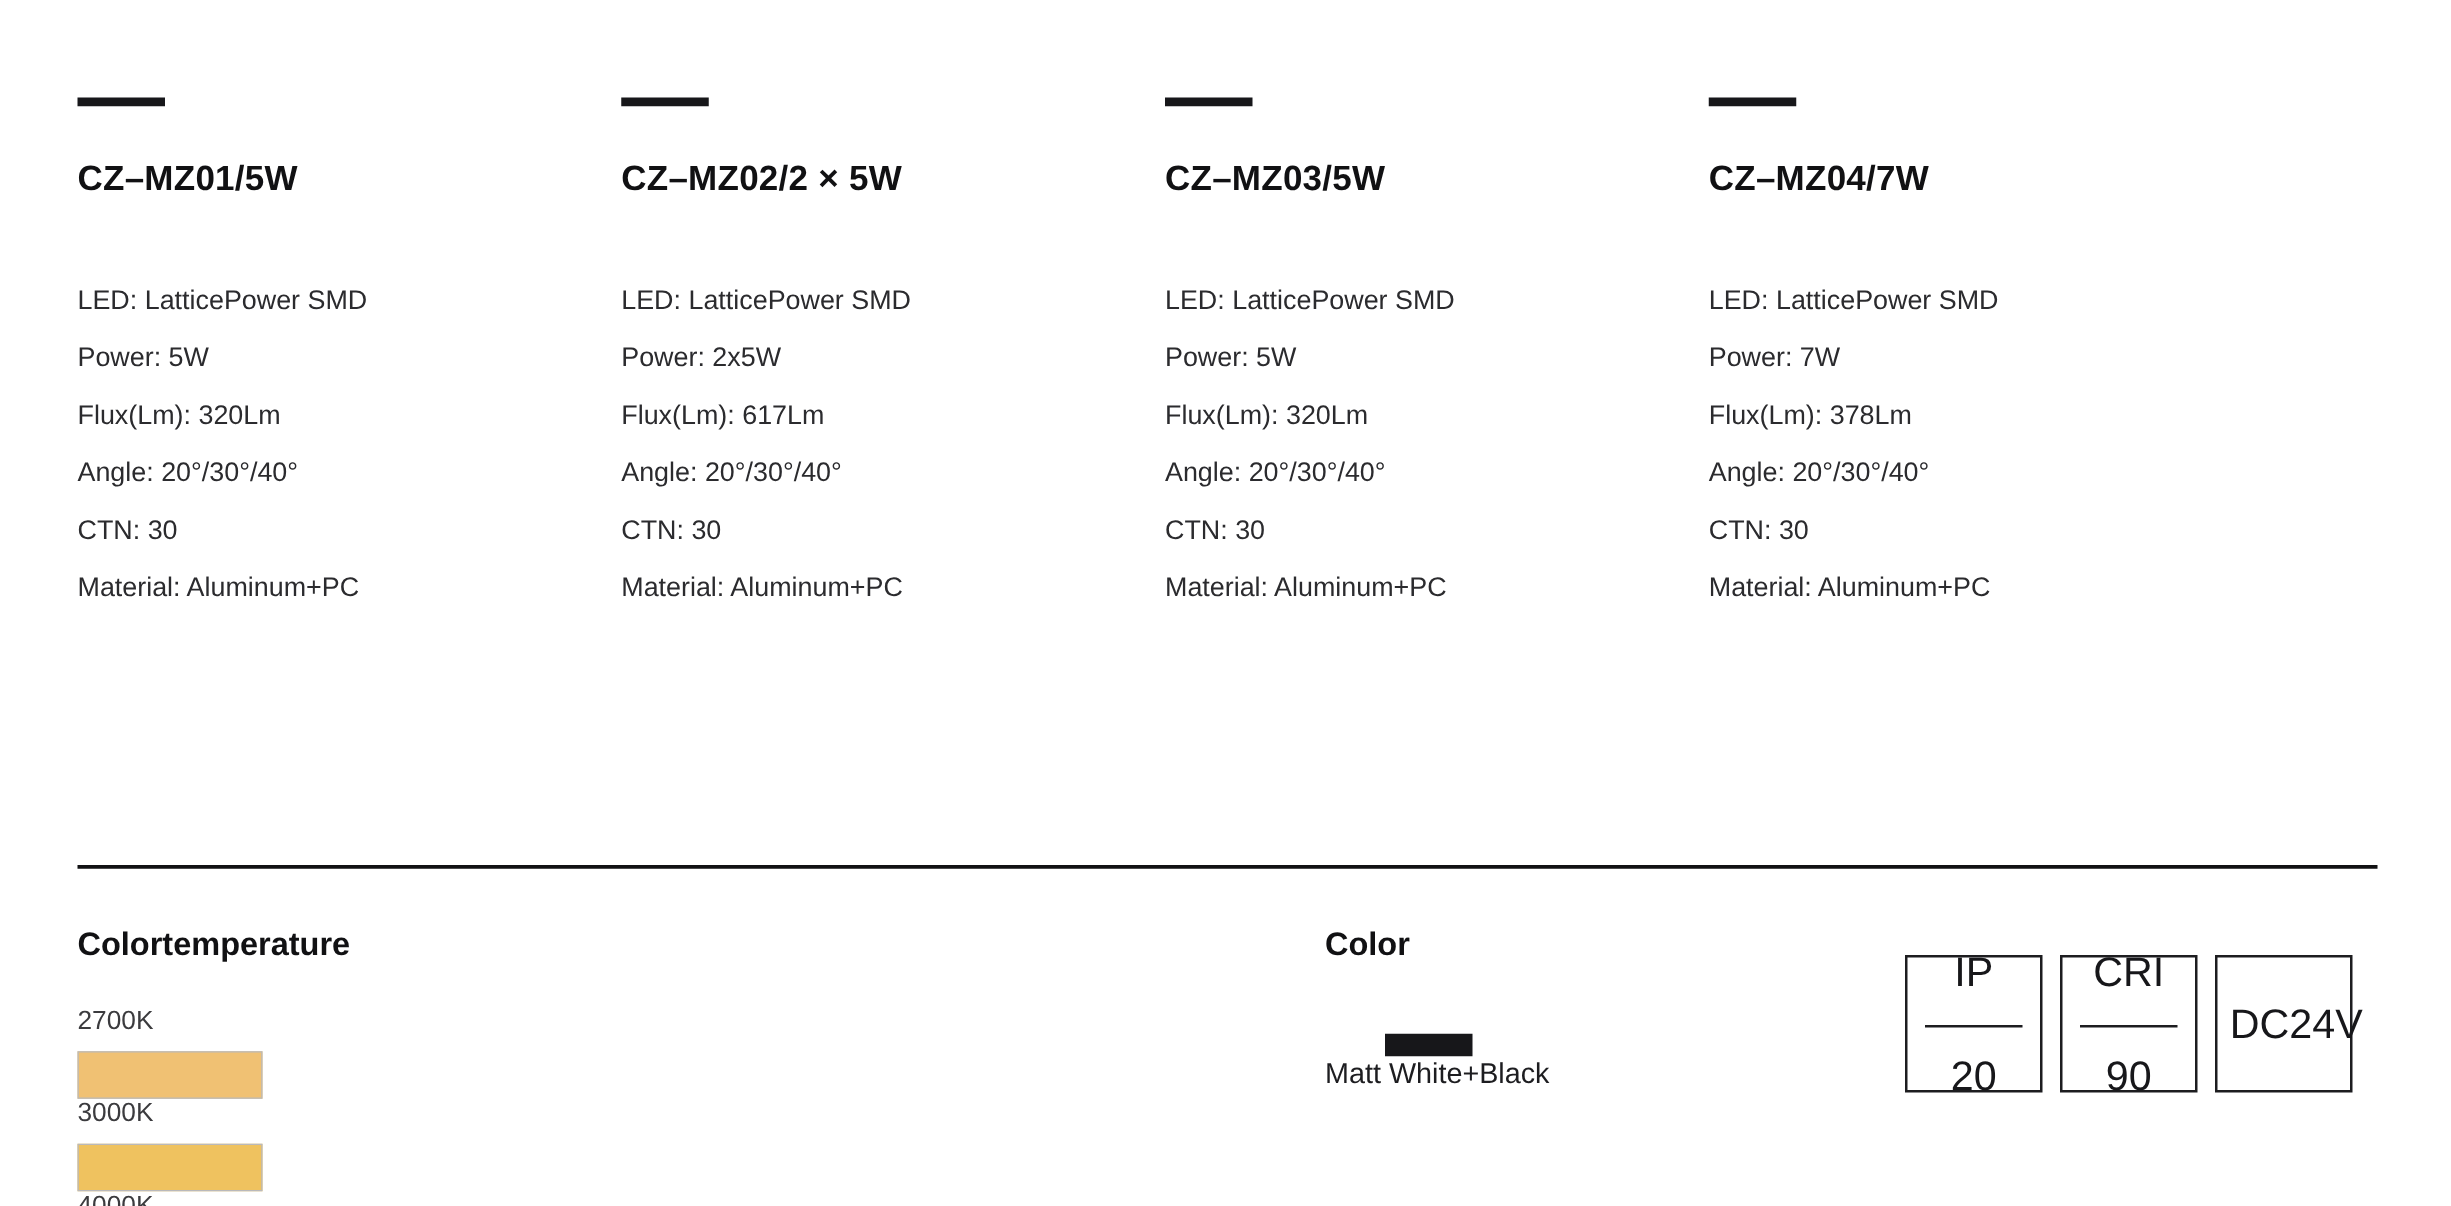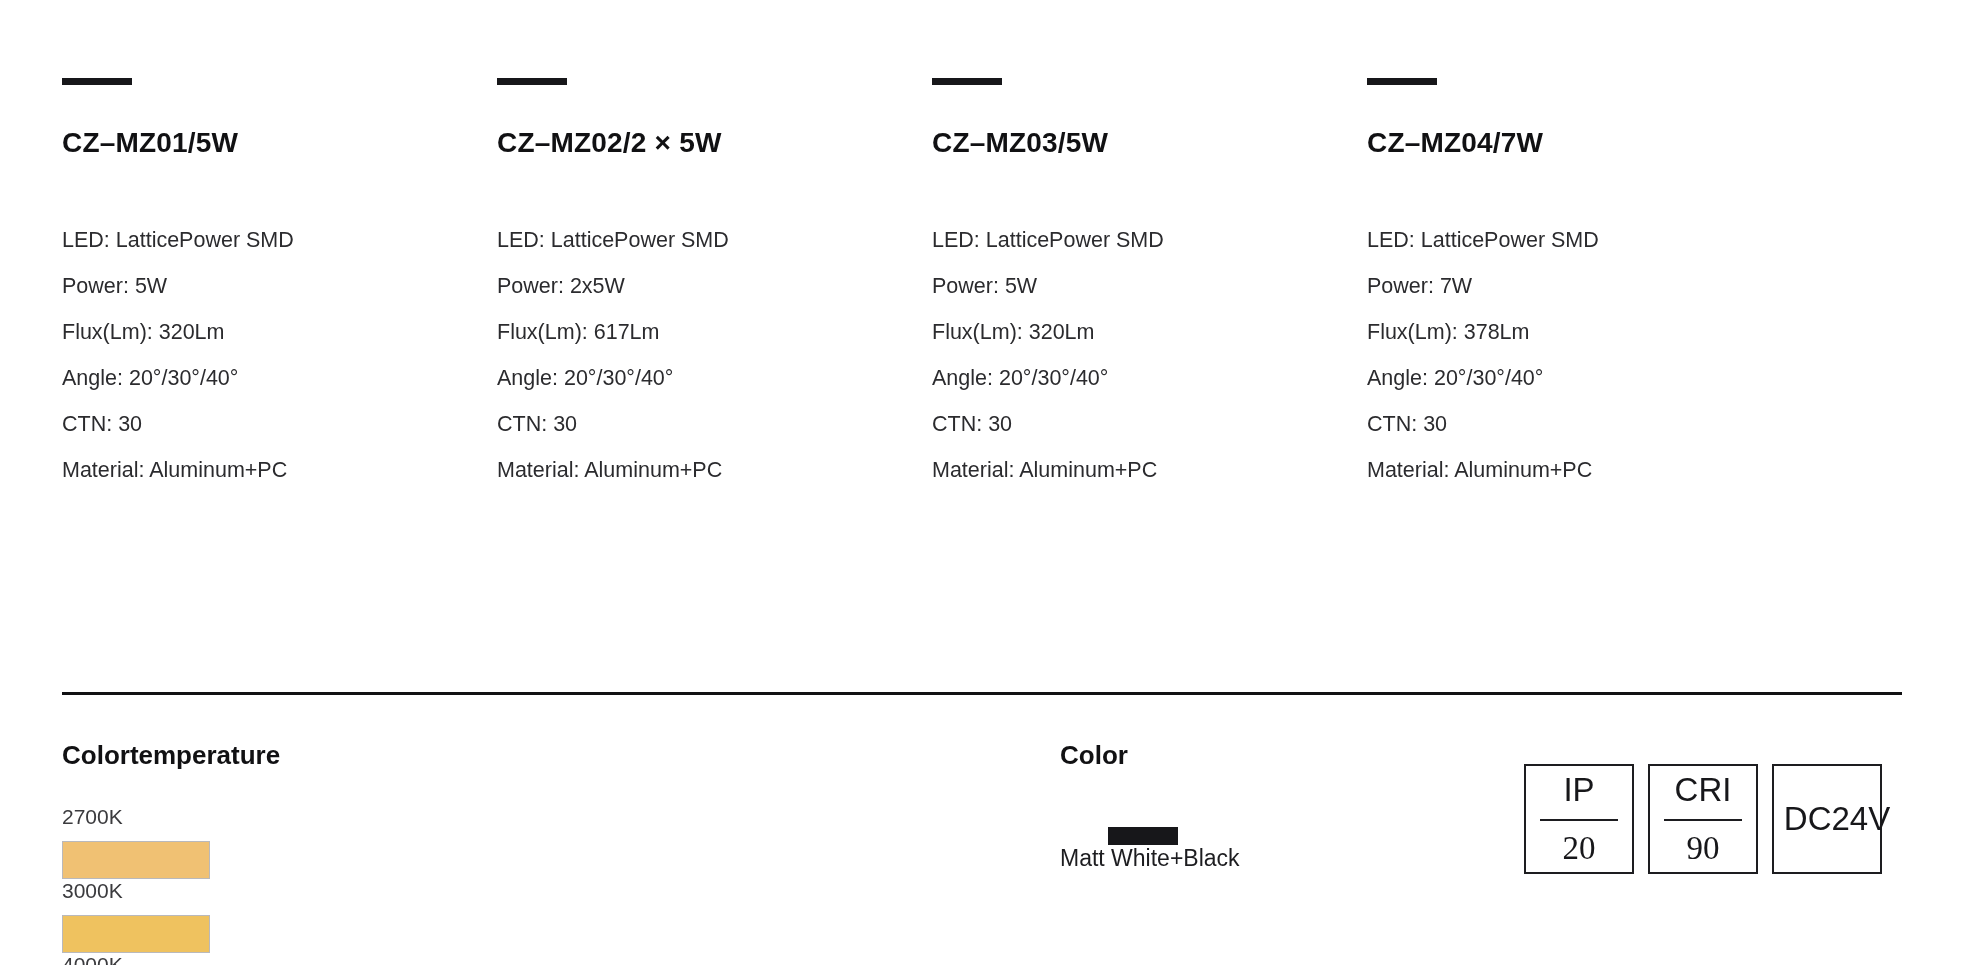--- a/index.html
+++ b/index.html
@@ -153,28 +153,27 @@
     align-items: center;
     justify-content: center;
   }
   .badge-split .badge-top {
     font-size: 33px;
     color: #17171a;
     line-height: 46px;
     border-bottom: 2px solid #1d1d20;
     width: 78px;
     text-align: center;
-    padding-bottom: 6px;
+    padding-bottom: 19px;
   }
   .badge-split .badge-bottom {
     font-size: 33px;
     color: #17171a;
     line-height: 46px;
-    padding-top: 4px;
-    font-family: Liberation Serif, serif;
+    padding-top: 16px;
   }
   .badge-single {
     font-size: 33px;
     color: #17171a;
   }
   .badge:last-child { margin-right: 0; padding-left: 20px; }
 </style>
 </head>
 <body>
 

